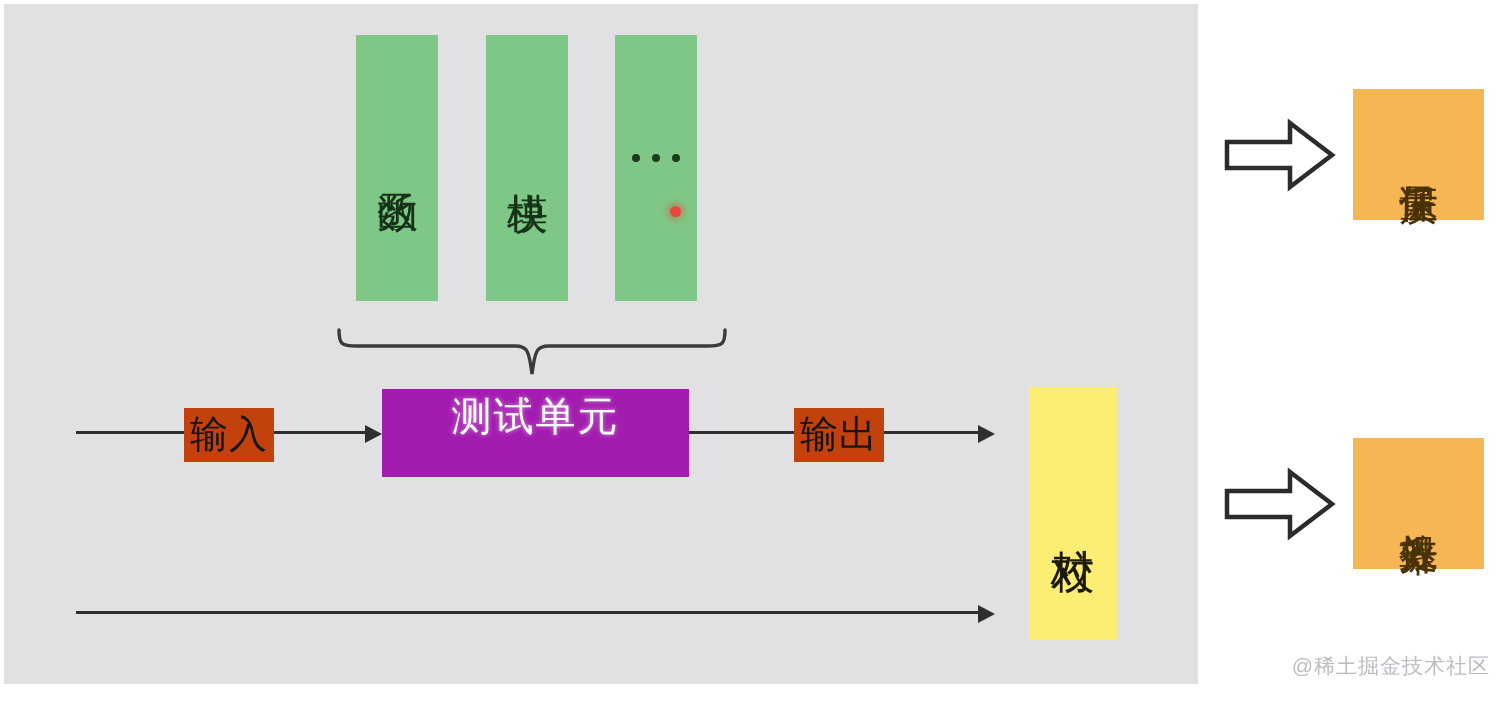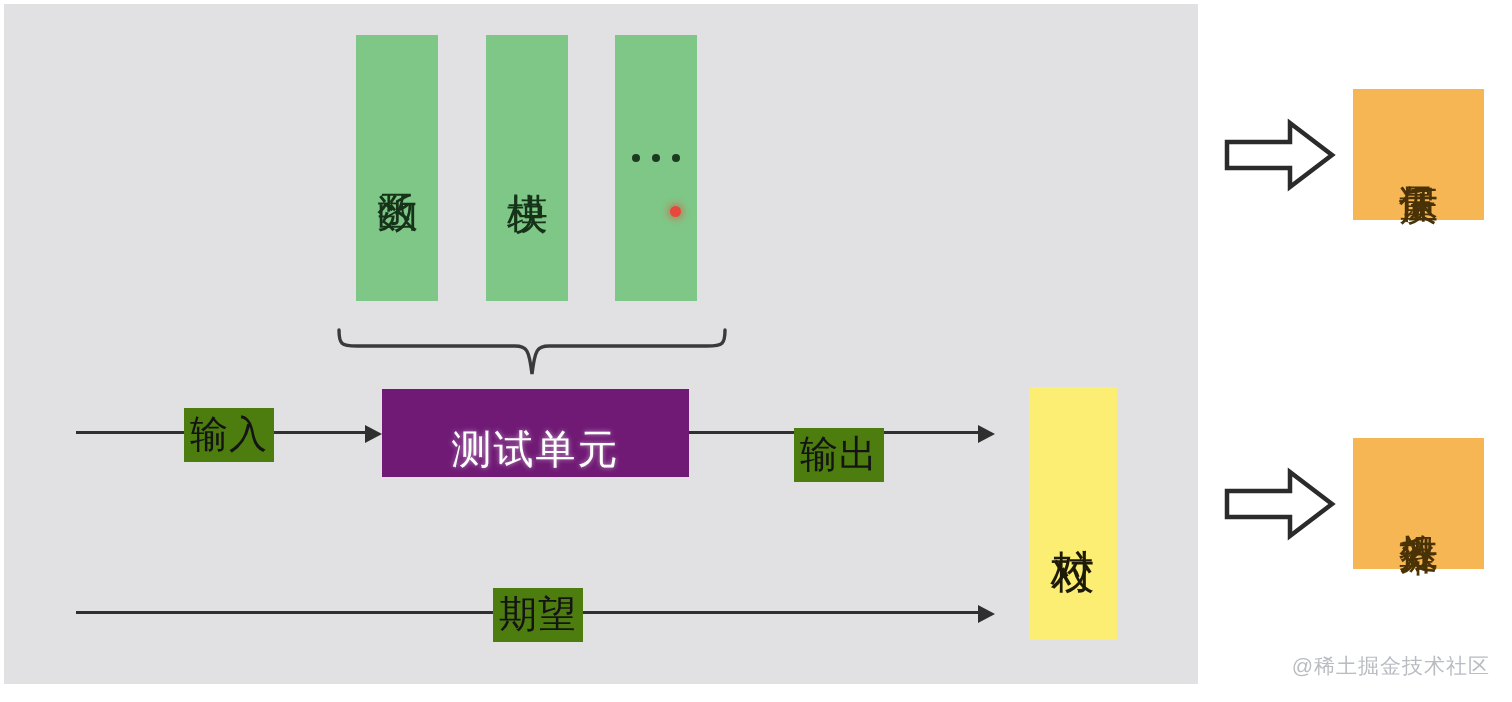--- a/index.html
+++ b/index.html
@@ -69,23 +69,23 @@
     background: #e8483c;
     box-shadow: 0 0 6px 3px rgba(232,72,60,.45);
   }
   
   #blue-box {
     position: absolute;
     left: 378px;
     top: 385px;
     width: 307px;
     height: 88px;
-    background: #701a75;
-    display: flex;
-    align-items: flex-end;
+    background: #a21caf;
+    display: flex;
+    align-items: flex-start;
     justify-content: center;
   }
   #blue-box .blue-label {
     color: #ffffff;
     font-size: 40px;
     letter-spacing: 2px;
     text-shadow: 0 0 5px rgba(255,255,255,.55);
   }
   
   #yellow-box {
@@ -134,21 +134,21 @@
     position: absolute;
     width: 0;
     height: 0;
     border-top: 9px solid transparent;
     border-bottom: 9px solid transparent;
     border-left: 17px solid #2f2f2f;
   }
   
   .edge-label {
     position: absolute;
-    background: #4d7c0f;
+    background: #c2410c;
     color: #141414;
     font-size: 38px;
     line-height: 1;
     padding: 7px 6px 9px 6px;
     white-space: nowrap;
     letter-spacing: 1px;
   }
   
   .block-arrow {
     position: absolute;
@@ -206,25 +206,24 @@
     <div id="blue-box">
       <span class="blue-label">测试单元</span>
     </div>
 
     <div class="conn" style="left:72px; top:427px; width:290px;"></div>
     <div class="arrowhead" style="left:361px; top:421px;"></div>
     <div class="edge-label" style="left:180px; top:404px;">输入</div>
 
     <div class="conn" style="left:685px; top:427px; width:290px;"></div>
     <div class="arrowhead" style="left:974px; top:421px;"></div>
-    <div class="edge-label" style="left:790px; top:404px;margin-top:20px;">输出</div>
+    <div class="edge-label" style="left:790px; top:404px;">输出</div>
 
     <div class="conn" style="left:72px; top:607px; width:903px;"></div>
     <div class="arrowhead" style="left:974px; top:601px;"></div>
-    <div class="edge-label" style="left:489px; top:584px;">期望</div>
 
     <div id="yellow-box">
       <span class="yellow-label">校对</span>
     </div>
 
   </div>
 
   <svg class="block-arrow" style="left:1224px; top:118px;" viewBox="0 0 112 74">
     <path d="M3,24 L66,24 L66,5 L108,37 L66,69 L66,50 L3,50 Z" fill="#ffffff" stroke="#2b2b2b" stroke-width="4.5" stroke-linejoin="miter"></path>
   </svg>

